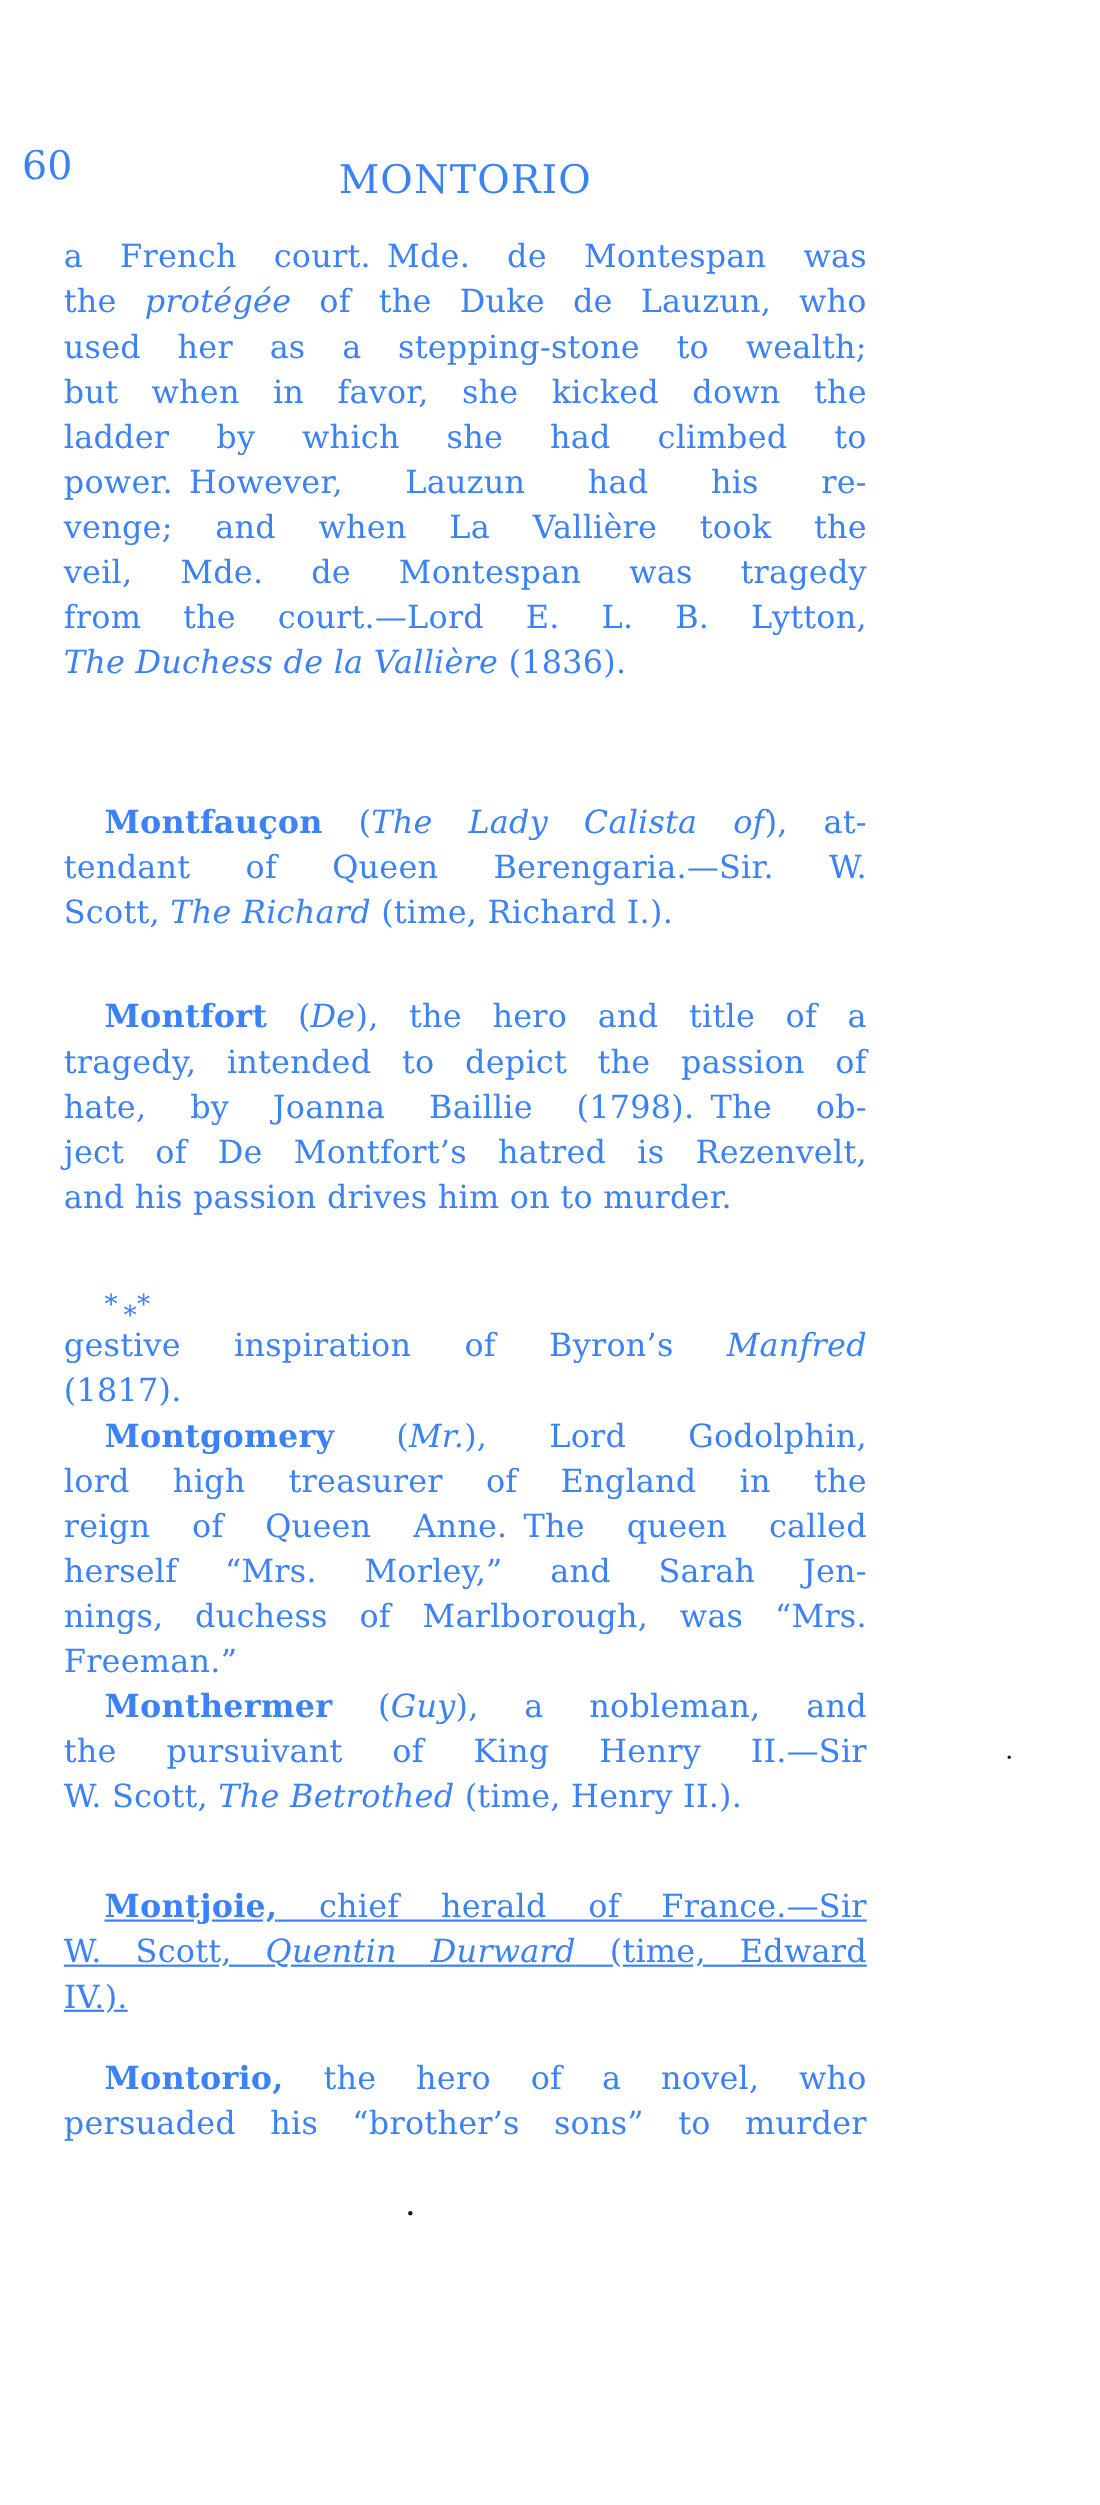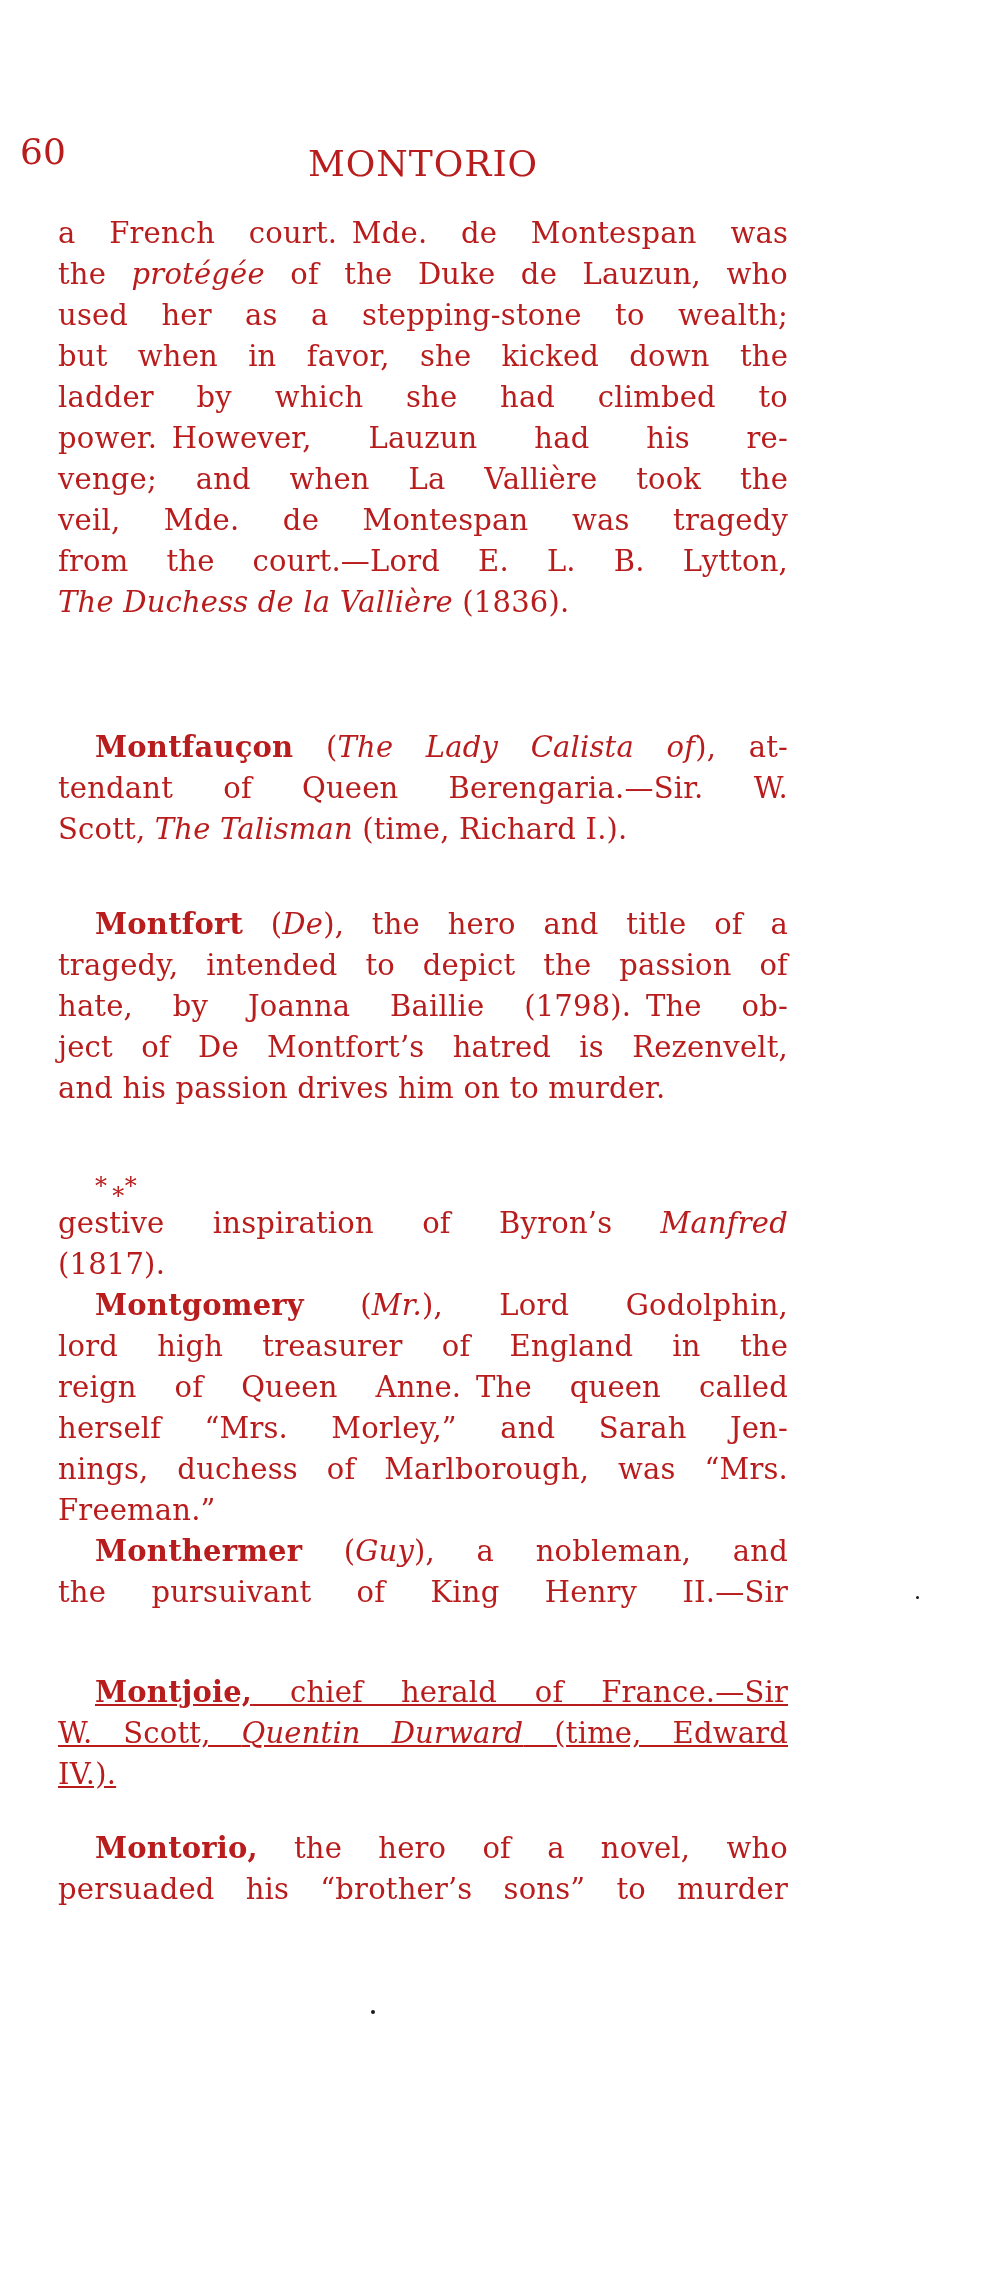--- a/index.html
+++ b/index.html
@@ -1,20 +1,20 @@
 <!DOCTYPE html>
 <html><head>
 <meta charset="utf-8">
 <style>
   html,body{margin:0;padding:0;background:#e8e8e8;}
   .page{
     position:relative;
     width:1000px;height:2277px;
     background:#ffffff;
-    color:#b91c1c;
+    color:#3b82f6;
     font-family:"DejaVu Serif","Liberation Serif",serif;
     overflow:hidden;
   }
   .header{position:absolute;top:131px;left:0;width:1000px;height:41px;font-size:36px;line-height:41px;}
   .page-number{position:absolute;left:20px;top:0;}
   .running-title{position:absolute;left:423px;top:12px;transform:translateX(-50%);letter-spacing:1px;}
   .body-text{position:absolute;top:172px;left:58px;width:730px;}
   .entry{margin:0;}
   .entry:nth-child(1){margin-top:41px;}
   .entry:nth-child(2){margin-top:104px;}
@@ -60,21 +60,21 @@
         <div class="line"><span class="">ladder by which she had climbed to</span></div>
         <div class="line"><span class="">power. However, Lauzun had his re-</span></div>
         <div class="line"><span class="">venge; and when La Vallière took the</span></div>
         <div class="line"><span class="">veil, Mde. de Montespan was tragedy</span></div>
         <div class="line"><span class="">from the court.—Lord E. L. B. Lytton,</span></div>
         <div class="line end"><span class="i">The Duchess de la Vallière</span><span class=""> (1836).</span></div>
       </div>
       <div class="entry">
         <div class="line indent"><span class="b">Montfauçon</span><span class=""> (</span><span class="i">The Lady Calista of</span><span class="">), at-</span></div>
         <div class="line"><span class="">tendant of Queen Berengaria.—Sir. W.</span></div>
-        <div class="line end"><span class="">Scott, </span><span class="i">The Talisman</span><span class=""> (time, Richard I.).</span></div>
+        <div class="line end"><span class="">Scott, </span><span class="i">The Richard</span><span class=""> (time, Richard I.).</span></div>
       </div>
       <div class="entry">
         <div class="line indent"><span class="b">Montfort</span><span class=""> (</span><span class="i">De</span><span class="">), the hero and title of a</span></div>
         <div class="line"><span class="">tragedy, intended to depict the passion of</span></div>
         <div class="line"><span class="">hate, by Joanna Baillie (1798). The ob-</span></div>
         <div class="line"><span class="">ject of De Montfort’s hatred is Rezenvelt,</span></div>
         <div class="line end"><span class="">and his passion drives him on to murder.</span></div>
       </div>
       <div class="entry">
         <div class="line indent"><span class="asterism">
@@ -88,20 +88,21 @@
         <div class="line indent"><span class="b">Montgomery</span><span class=""> (</span><span class="i">Mr.</span><span class="">), Lord Godolphin,</span></div>
         <div class="line"><span class="">lord high treasurer of England in the</span></div>
         <div class="line"><span class="">reign of Queen Anne. The queen called</span></div>
         <div class="line"><span class="">herself “Mrs. Morley,” and Sarah Jen-</span></div>
         <div class="line"><span class="">nings, duchess of Marlborough, was “Mrs.</span></div>
         <div class="line end"><span class="">Freeman.”</span></div>
       </div>
       <div class="entry">
         <div class="line indent"><span class="b">Monthermer</span><span class=""> (</span><span class="i">Guy</span><span class="">), a nobleman, and</span></div>
         <div class="line"><span class="">the pursuivant of King Henry II.—Sir</span></div>
+        <div class="line end"><span class="">W. Scott, </span><span class="i">The Betrothed</span><span class=""> (time, Henry II.).</span></div>
       </div>
       <div class="entry">
         <div class="line indent"><span class="b">Montjoie,</span><span class=""> chief herald of France.—Sir</span></div>
         <div class="line"><span class="">W. Scott, </span><span class="i">Quentin Durward</span><span class=""> (time, Edward</span></div>
         <div class="line end"><span class="">IV.).</span></div>
       </div>
       <div class="entry">
         <div class="line indent"><span class="b">Montorio,</span><span class=""> the hero of a novel, who</span></div>
         <div class="line"><span class="">persuaded his “brother’s sons” to murder</span></div>
       </div>

